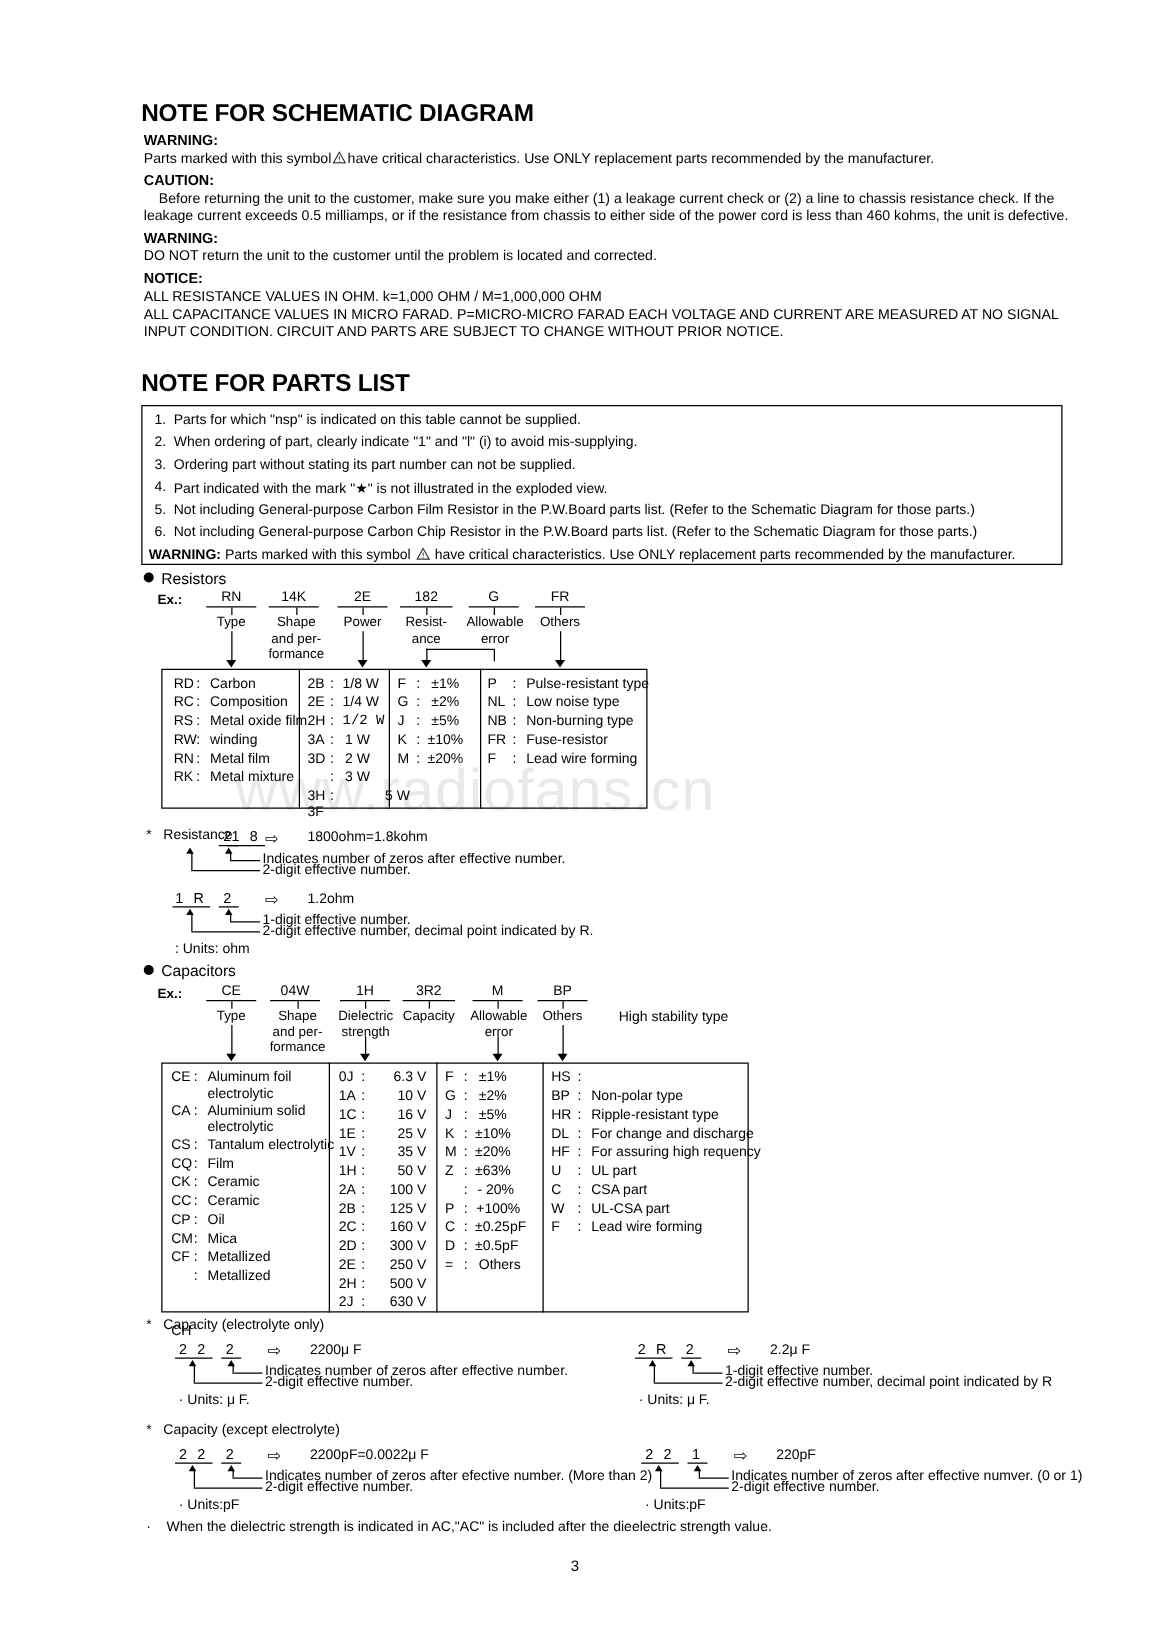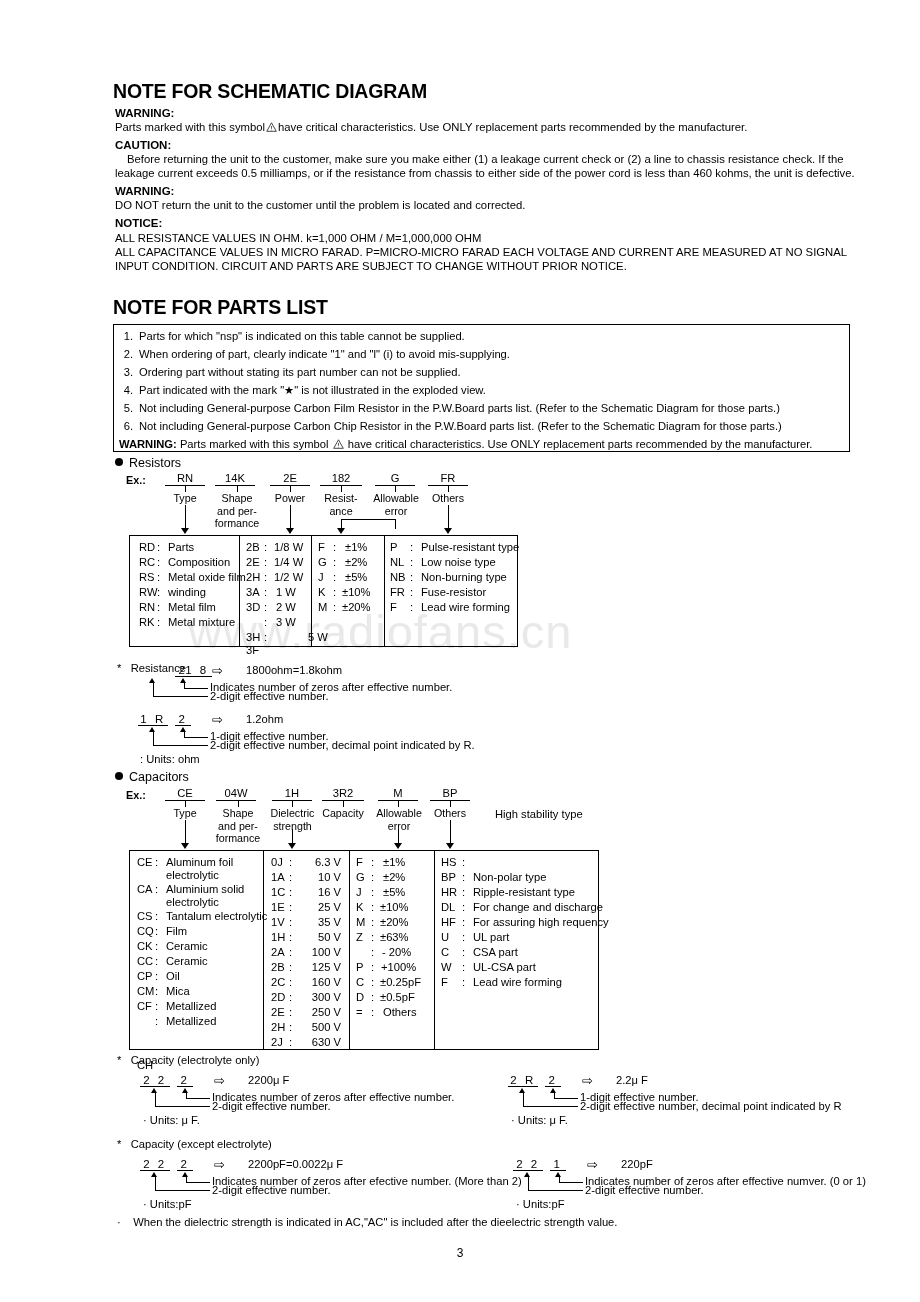--- a/index.html
+++ b/index.html
@@ -298,21 +298,21 @@
     <div class="vline" style="left:448px; top:505px; height:24px;"></div>
     <div class="arrowhead" style="left:444px; top:528px;"></div>
 
     <div class="spec-box" style="left:129px; top:535px; width:389px; height:112px;"></div>
     <div class="spec-div" style="left:239px; top:535px; height:112px;"></div>
     <div class="spec-div" style="left:311px; top:535px; height:112px;"></div>
     <div class="spec-div" style="left:384px; top:535px; height:112px;"></div>
 
     <div class="sp-code" style="left:139px; top:541px;">RD</div>
     <div class="sp-colon" style="left:157px; top:541px;">:</div>
-    <div class="sp-val" style="left:168px; top:541px;">Parts</div>
+    <div class="sp-val" style="left:168px; top:541px;">Carbon</div>
     <div class="sp-code" style="left:139px; top:556px;">RC</div>
     <div class="sp-colon" style="left:157px; top:556px;">:</div>
     <div class="sp-val" style="left:168px; top:556px;">Composition</div>
     <div class="sp-code" style="left:139px; top:571px;">RS</div>
     <div class="sp-colon" style="left:157px; top:571px;">:</div>
     <div class="sp-val" style="left:168px; top:571px;">Metal oxide film</div>
     <div class="sp-code" style="left:139px; top:586px;">RW</div>
     <div class="sp-colon" style="left:157px; top:586px;">:</div>
     <div class="sp-val" style="left:168px; top:586px;">winding</div>
     <div class="sp-code" style="left:139px; top:601px;">RN</div>
@@ -323,21 +323,21 @@
     <div class="sp-val" style="left:168px; top:616px;">Metal mixture</div>
 
     <div class="sp-code" style="left:246px; top:541px;">2B</div>
     <div class="sp-colon" style="left:264px; top:541px;">:</div>
     <div class="sp-val" style="left:274px; top:541px;">1/8 W</div>
     <div class="sp-code" style="left:246px; top:556px;">2E</div>
     <div class="sp-colon" style="left:264px; top:556px;">:</div>
     <div class="sp-val" style="left:274px; top:556px;">1/4 W</div>
     <div class="sp-code" style="left:246px; top:571px;">2H</div>
     <div class="sp-colon" style="left:264px; top:571px;">:</div>
-    <div class="sp-val" style="left:274px; top:571px;">1/2 W</div>
+    <div class="sp-val" style="left:274px; top:571px;font-family:Liberation Mono, monospace;">1/2 W</div>
     <div class="sp-code" style="left:246px; top:586px;">3A</div>
     <div class="sp-colon" style="left:264px; top:586px;">:</div>
     <div class="sp-val" style="left:276px; top:586px;">1  W</div>
     <div class="sp-code" style="left:246px; top:601px;">3D</div>
     <div class="sp-colon" style="left:264px; top:601px;">:</div>
     <div class="sp-val" style="left:276px; top:601px;">2  W</div>
     <div class="sp-code" style="left:246px; top:644px;">3F</div>
     <div class="sp-colon" style="left:264px; top:616px;">:</div>
     <div class="sp-val" style="left:276px; top:616px;">3  W</div>
     <div class="sp-code" style="left:246px; top:631px;">3H</div>

